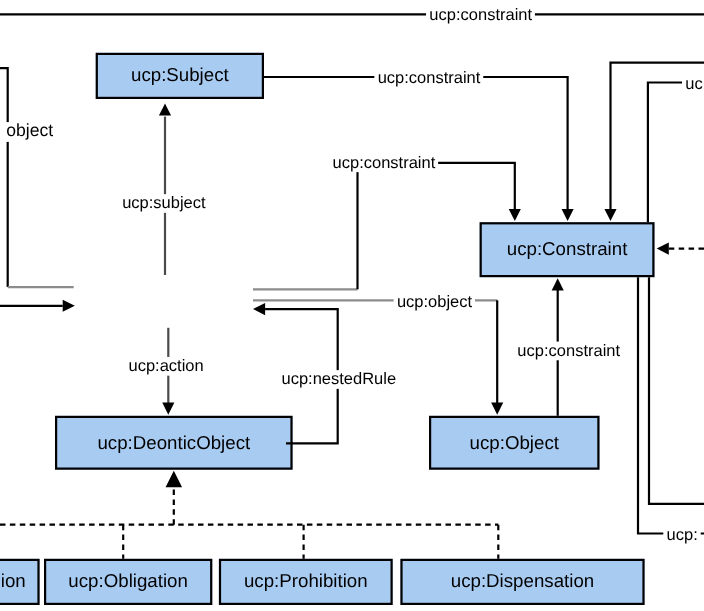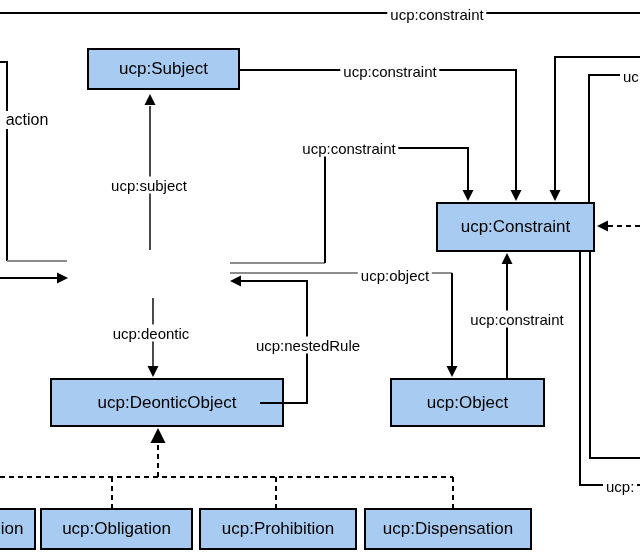--- a/index.html
+++ b/index.html
@@ -39,41 +39,41 @@
 
   <div class="node" style="left:87px;top:48px;width:153px;height:42px">
     <span>ucp:Subject</span>
   </div>
 
 
   <div class="node" style="left:436px;top:202px;width:159px;height:50px">
     <span>ucp:Constraint</span>
   </div>
 
-  <div class="node" style="left:50px;top:378px;width:234px;height:49px">
+  <div class="node" style="left:50px;top:378px;width:216px;height:49px">
     <span>ucp:DeonticObject</span>
   </div>
 
   <div class="node" style="left:390px;top:378px;width:155px;height:49px">
     <span>ucp:Object</span>
   </div>
 
   <div class="node" style="left:-12px;top:508px;width:48px;height:42px">
     <span>ion</span>
   </div>
 
   <div class="node" style="left:40px;top:508px;width:153px;height:42px">
     <span>ucp:Obligation</span>
   </div>
 
   <div class="node" style="left:199px;top:508px;width:158px;height:42px">
     <span>ucp:Prohibition</span>
   </div>
 
-  <div class="node" style="left:364px;top:508px;width:168px;height:42px">
+  <div class="node" style="left:364px;top:508px;width:222px;height:42px">
     <span>ucp:Dispensation</span>
   </div>
 
   <svg class="wires" width="640" height="555" viewBox="0 0 640 555">
 
     <path d="M0 13 H640" stroke="#000000" stroke-width="2" fill="none"></path>
 
     <path d="M640 57 H555 V191" stroke="#000000" stroke-width="2" fill="none"></path>
     <path d="M549.5 190 L560.5 190 L555 201 Z" fill="#000000"></path>
 
@@ -123,25 +123,25 @@
   </svg>
 
   <div class="elabel" style="left:437px;top:14px">ucp:constraint</div>
 
   <div class="elabel" style="left:390px;top:71px">ucp:constraint</div>
 
   <div class="elabel" style="left:349px;top:148px">ucp:constraint</div>
 
   <div class="elabel edgecut" style="left:620px;top:76px">uc</div>
 
-  <div class="elabel" style="left:27px;top:120px;font-size:16px">action</div>
+  <div class="elabel" style="left:27px;top:120px;font-size:16px">object</div>
 
   <div class="elabel" style="left:149px;top:185px">ucp:subject</div>
 
-  <div class="elabel" style="left:151px;top:333px">ucp:deontic</div>
+  <div class="elabel" style="left:151px;top:333px">ucp:action</div>
 
   <div class="elabel" style="left:308px;top:345px">ucp:nestedRule</div>
 
   <div class="elabel" style="left:395px;top:275px">ucp:object</div>
 
   <div class="elabel" style="left:517px;top:319px">ucp:constraint</div>
 
   <div class="elabel edgecut" style="left:603px;top:486px">ucp:</div>
 
 </div>

